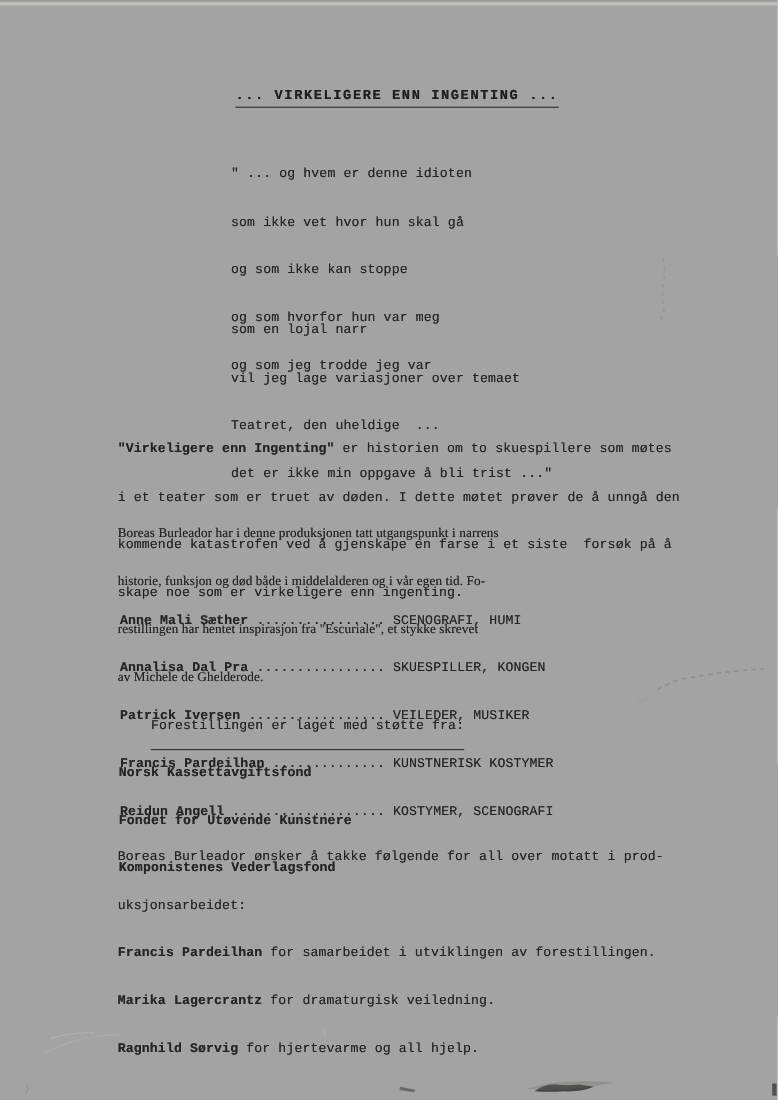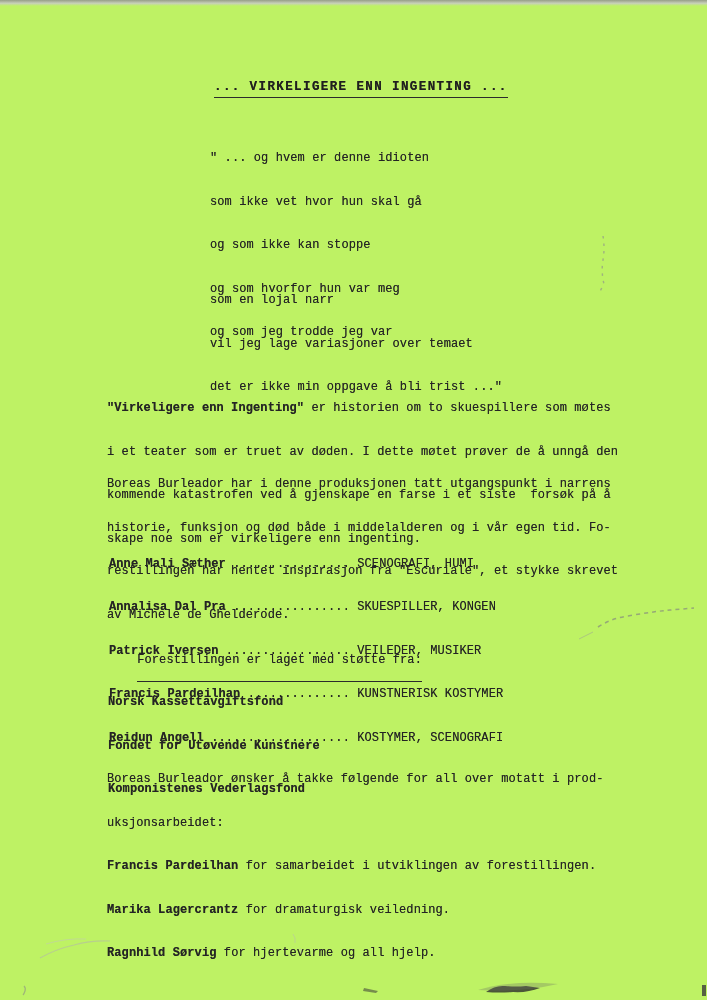--- a/index.html
+++ b/index.html
@@ -4,21 +4,21 @@
 <style>
   html, body { margin: 0; padding: 0; }
   body {
     width: 707px; height: 1000px;
     background: #f4f4f2;
     font-family: "Liberation Mono", "DejaVu Sans Mono", monospace;
   }
   .page {
     position: relative;
     width: 707px; height: 1000px;
-    background: #bef264;
+    background: #a3a3a3;
     overflow: hidden;
     color: #1e1e1e;
   }
   .scan-top-edge {
     position: absolute; left: 0; top: 0; width: 707px; height: 6px;
     background: linear-gradient(to bottom, #8f8f8d, #c9c9c7 55%, rgba(251,251,249,0));
     opacity: 0.85;
   }
   .tblock {
     position: absolute;
@@ -67,31 +67,32 @@
     <div>som ikke vet hvor hun skal gå</div>
     <div>og som ikke kan stoppe</div>
     <div>og som hvorfor hun var meg</div>
     <div>og som jeg trodde jeg var</div>
   </div>
 
 
   <div class="tblock" style="left:210px; top:264px;">
     <div>som en lojal narr</div>
     <div>vil jeg lage variasjoner over temaet</div>
+    <div>Teatret, den uheldige  ...</div>
     <div>det er ikke min oppgave å bli trist ..."</div>
   </div>
 
   <div class="tblock" style="left:107px; top:372px;">
     <div><span class="bold">"Virkeligere enn Ingenting"</span><span> er historien om to skuespillere som møtes</span></div>
     <div>i et teater som er truet av døden. I dette møtet prøver de å unngå den</div>
     <div>kommende katastrofen ved å gjenskape en farse i et siste  forsøk på å</div>
     <div>skape noe som er virkeligere enn ingenting.</div>
   </div>
 
-  <div class="tblock" style="left:107px; top:448px;">
+  <div class="tblock" style="left:107px; top:448px;font-family:Liberation Serif, serif;">
     <div>Boreas Burleador har i denne produksjonen tatt utgangspunkt i narrens</div>
     <div>historie, funksjon og død både i middelalderen og i vår egen tid. Fo-</div>
     <div>restillingen har hentet inspirasjon fra "Escuriale", et stykke skrevet</div>
     <div>av Michele de Ghelderode.</div>
   </div>
 
   <div class="tblock" style="left:109px; top:528px;">
     <div class="cast-line"><span class="bold">Anne Mali Sæther</span><span> ................ </span><span>SCENOGRAFI, HUMI</span></div>
     <div class="cast-line"><span class="bold">Annalisa Dal Pra</span><span> ................ </span><span>SKUESPILLER, KONGEN</span></div>
     <div class="cast-line"><span class="bold">Patrick Iversen</span><span> ................. </span><span>VEILEDER, MUSIKER</span></div>

